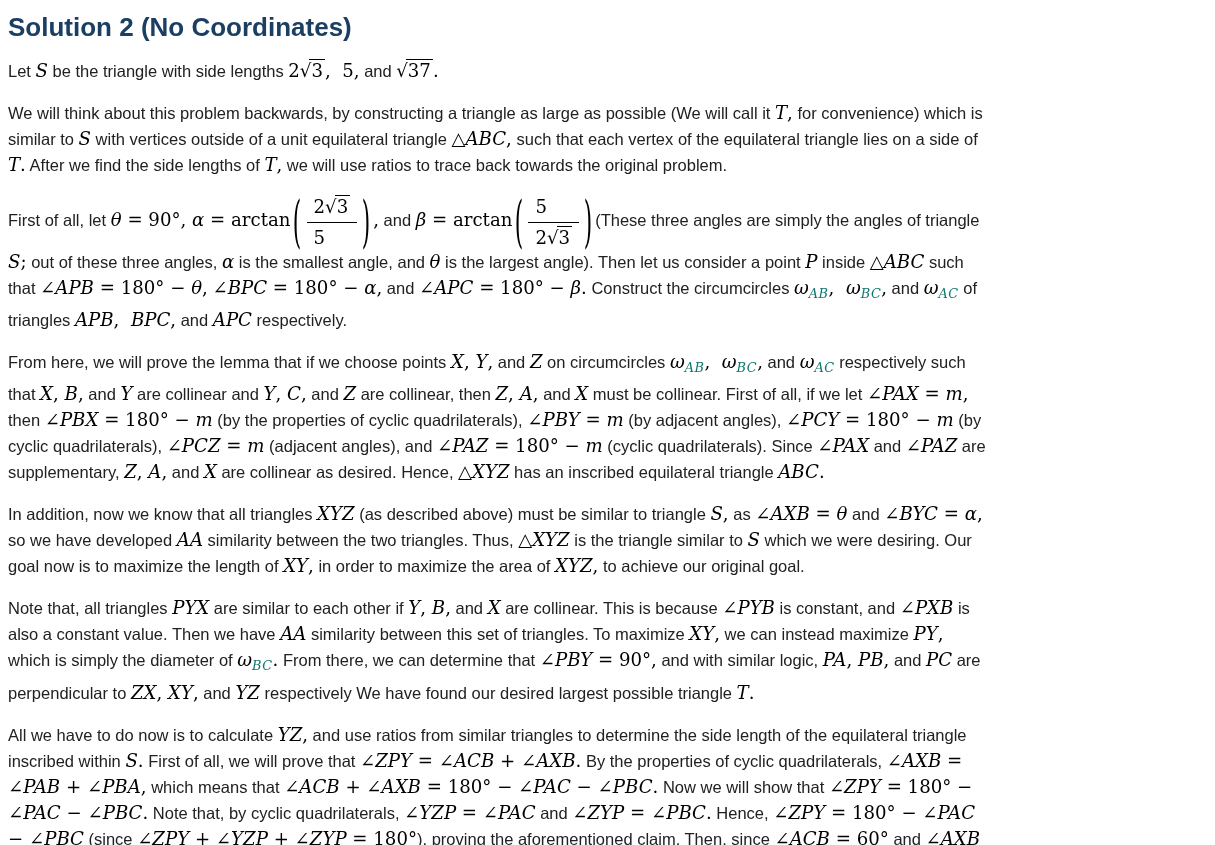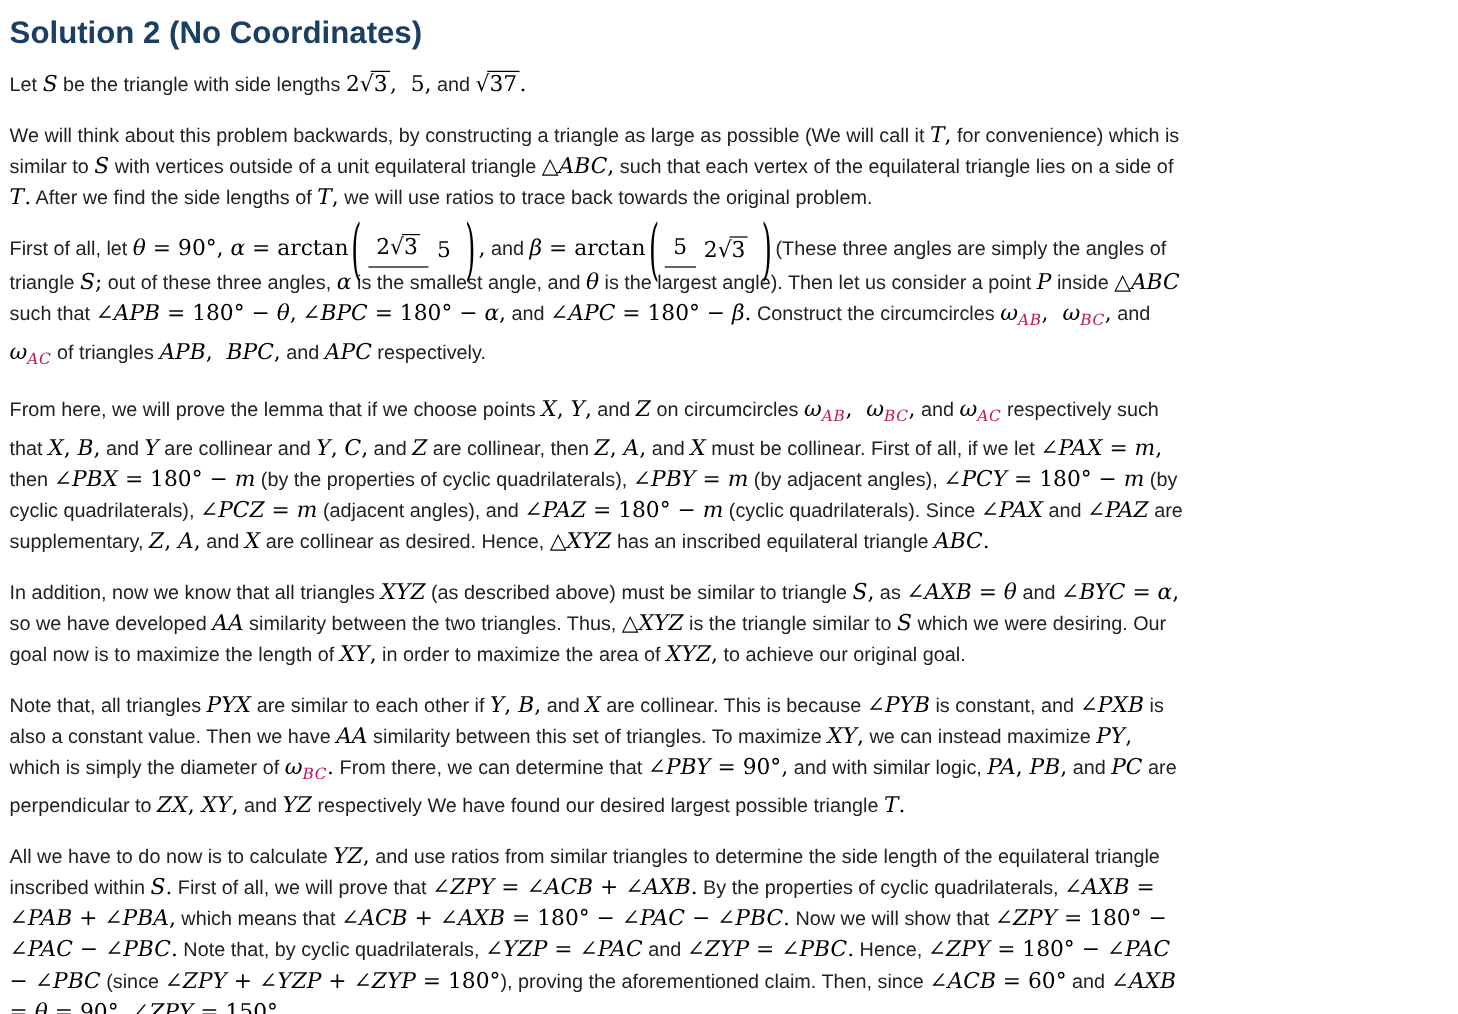--- a/index.html
+++ b/index.html
@@ -37,30 +37,30 @@
     white-space: pre-wrap;
   }
   .math .math { font-size: 1em; }
   .math i { font-style: italic; }
   .msub {
     font-family: "DejaVu Serif", serif;
     font-style: italic;
     font-size: 0.78em;
     vertical-align: -0.32em;
     letter-spacing: 0.5px;
-    color: #be185d;
+    color: #0f766e;
   }
   .radical { margin-right: -2px; }
   .sqrt-arg {
     border-top: 1.4px solid #000;
     padding: 0 2px 0 2px;
   }
   .frac {
     display: inline-flex;
-    flex-direction: row;
+    flex-direction: column;
     text-align: left;
     vertical-align: middle;
     line-height: 1.3;
     margin: 0 2px;
   }
   .frac .num {
     border-bottom: 1.4px solid #000;
     padding: 1px 7px 3px 7px;
     display: block;
   }

